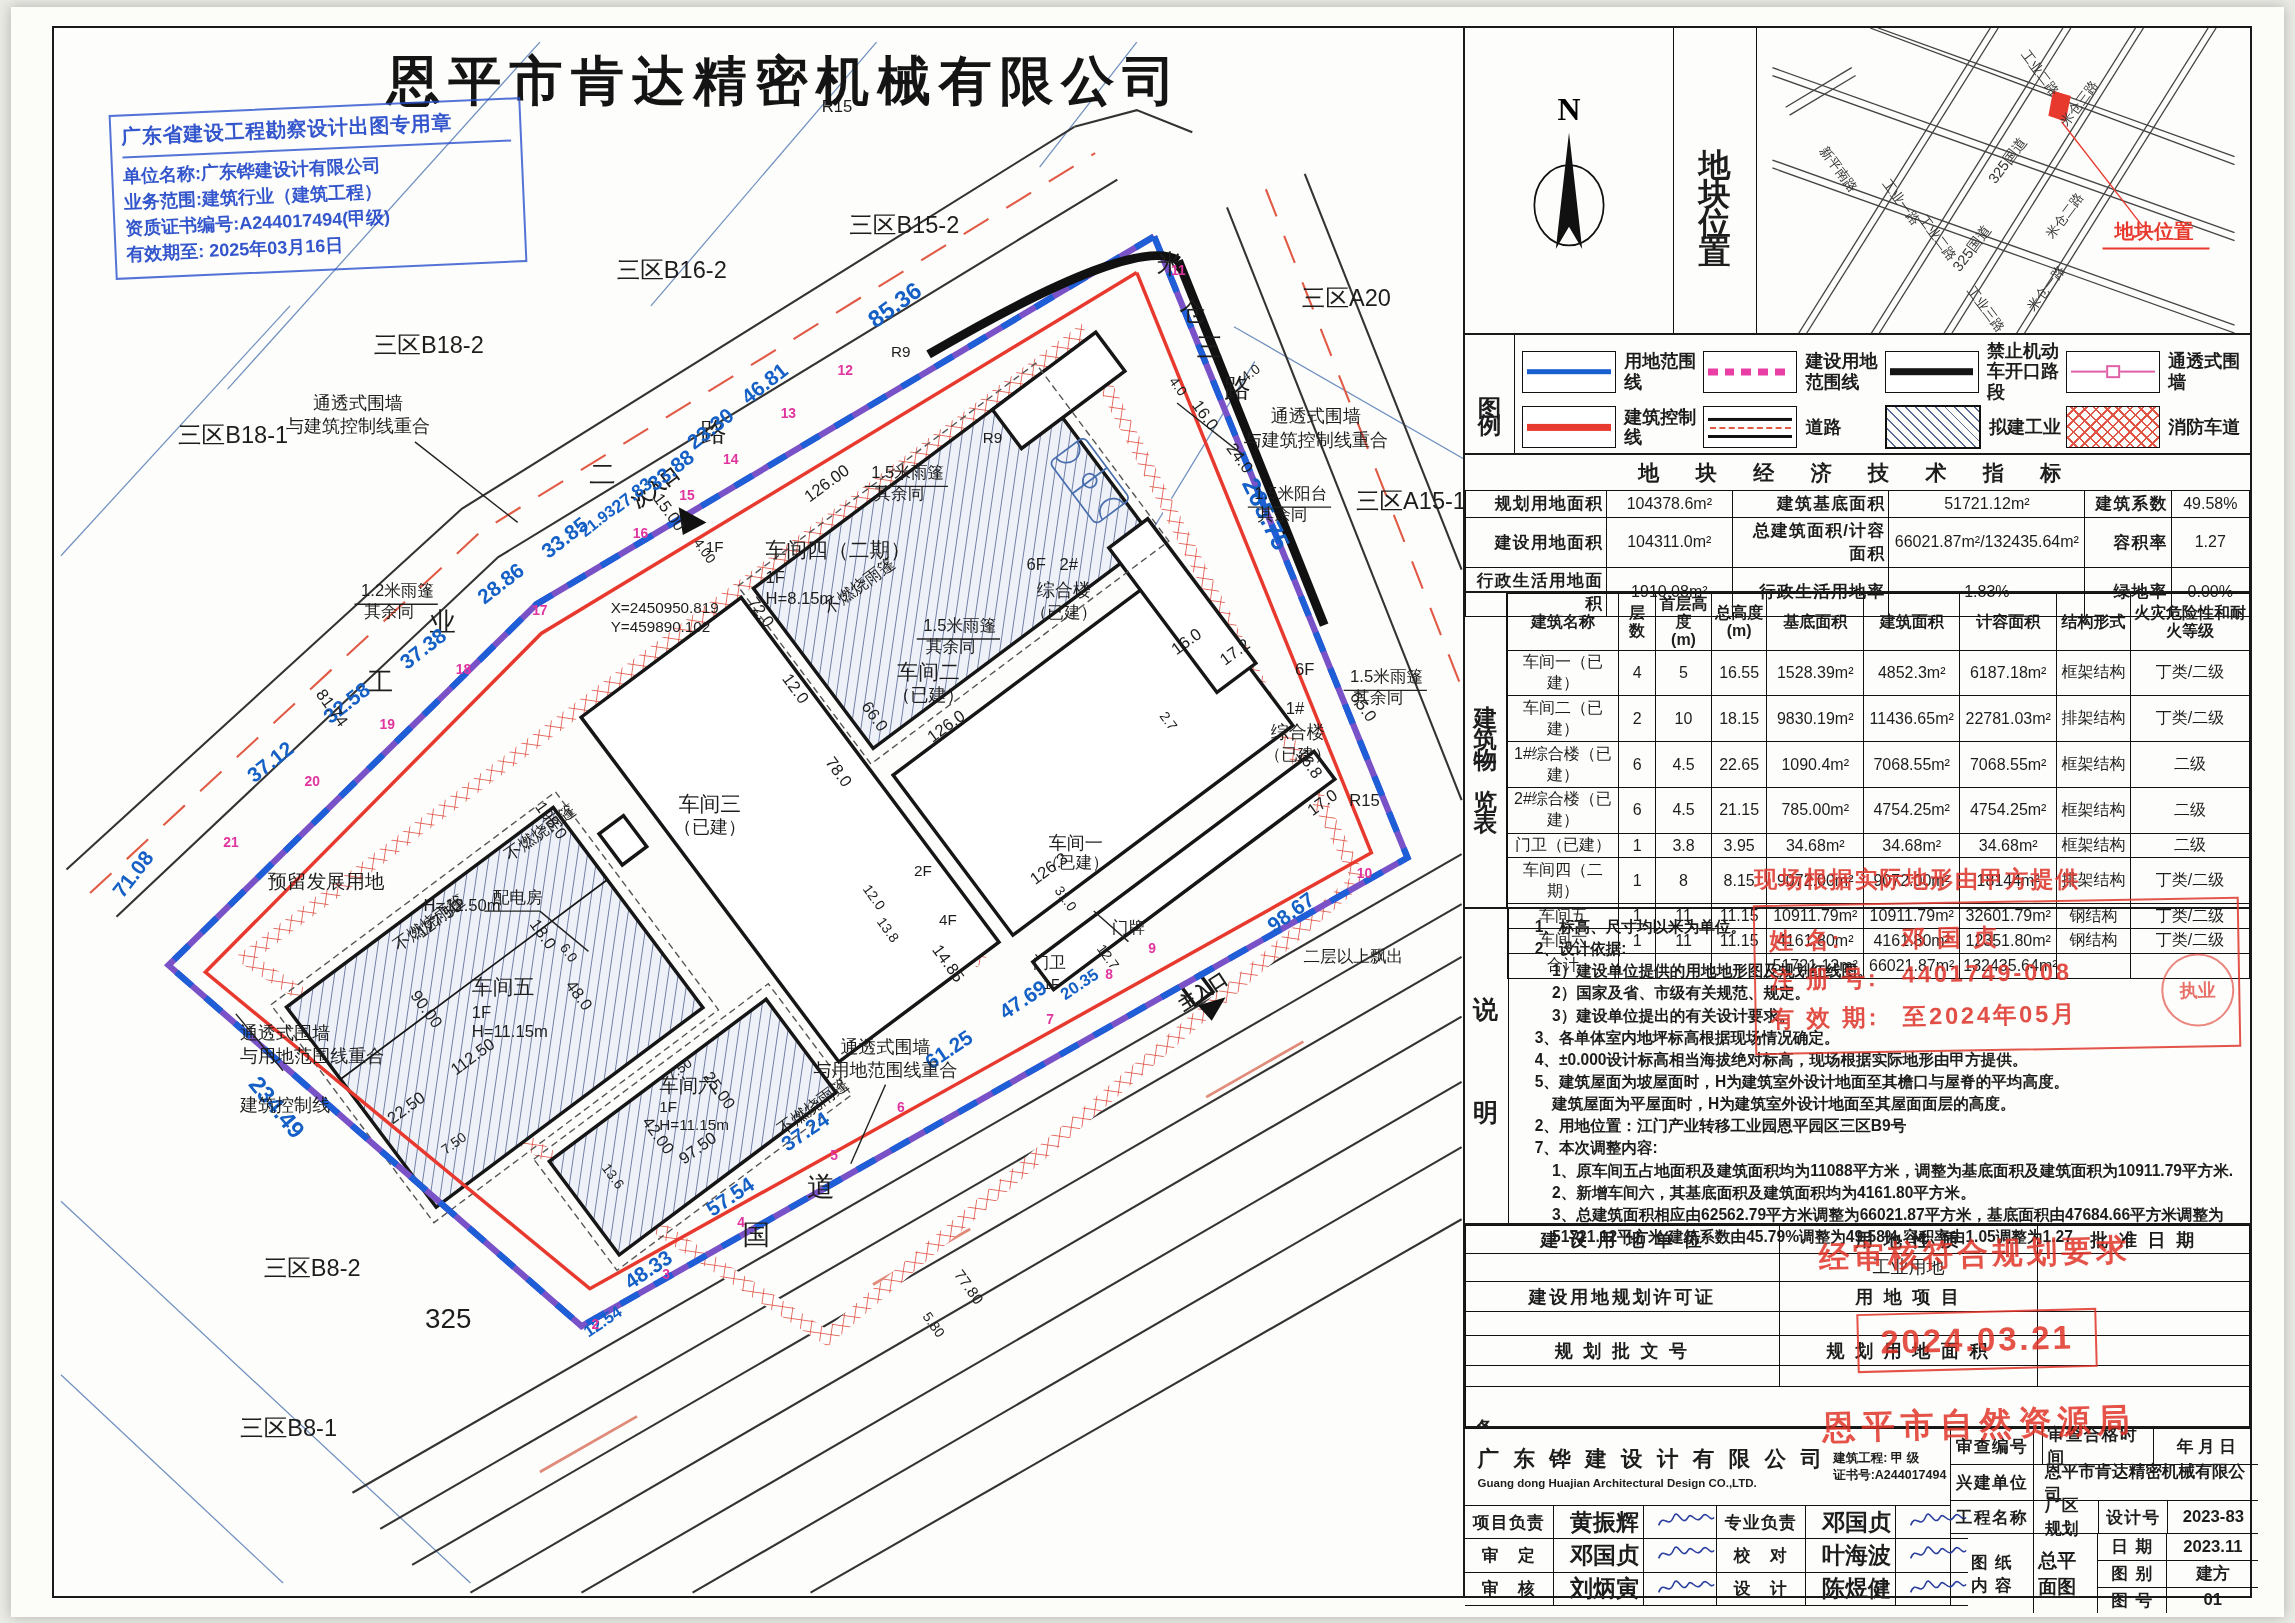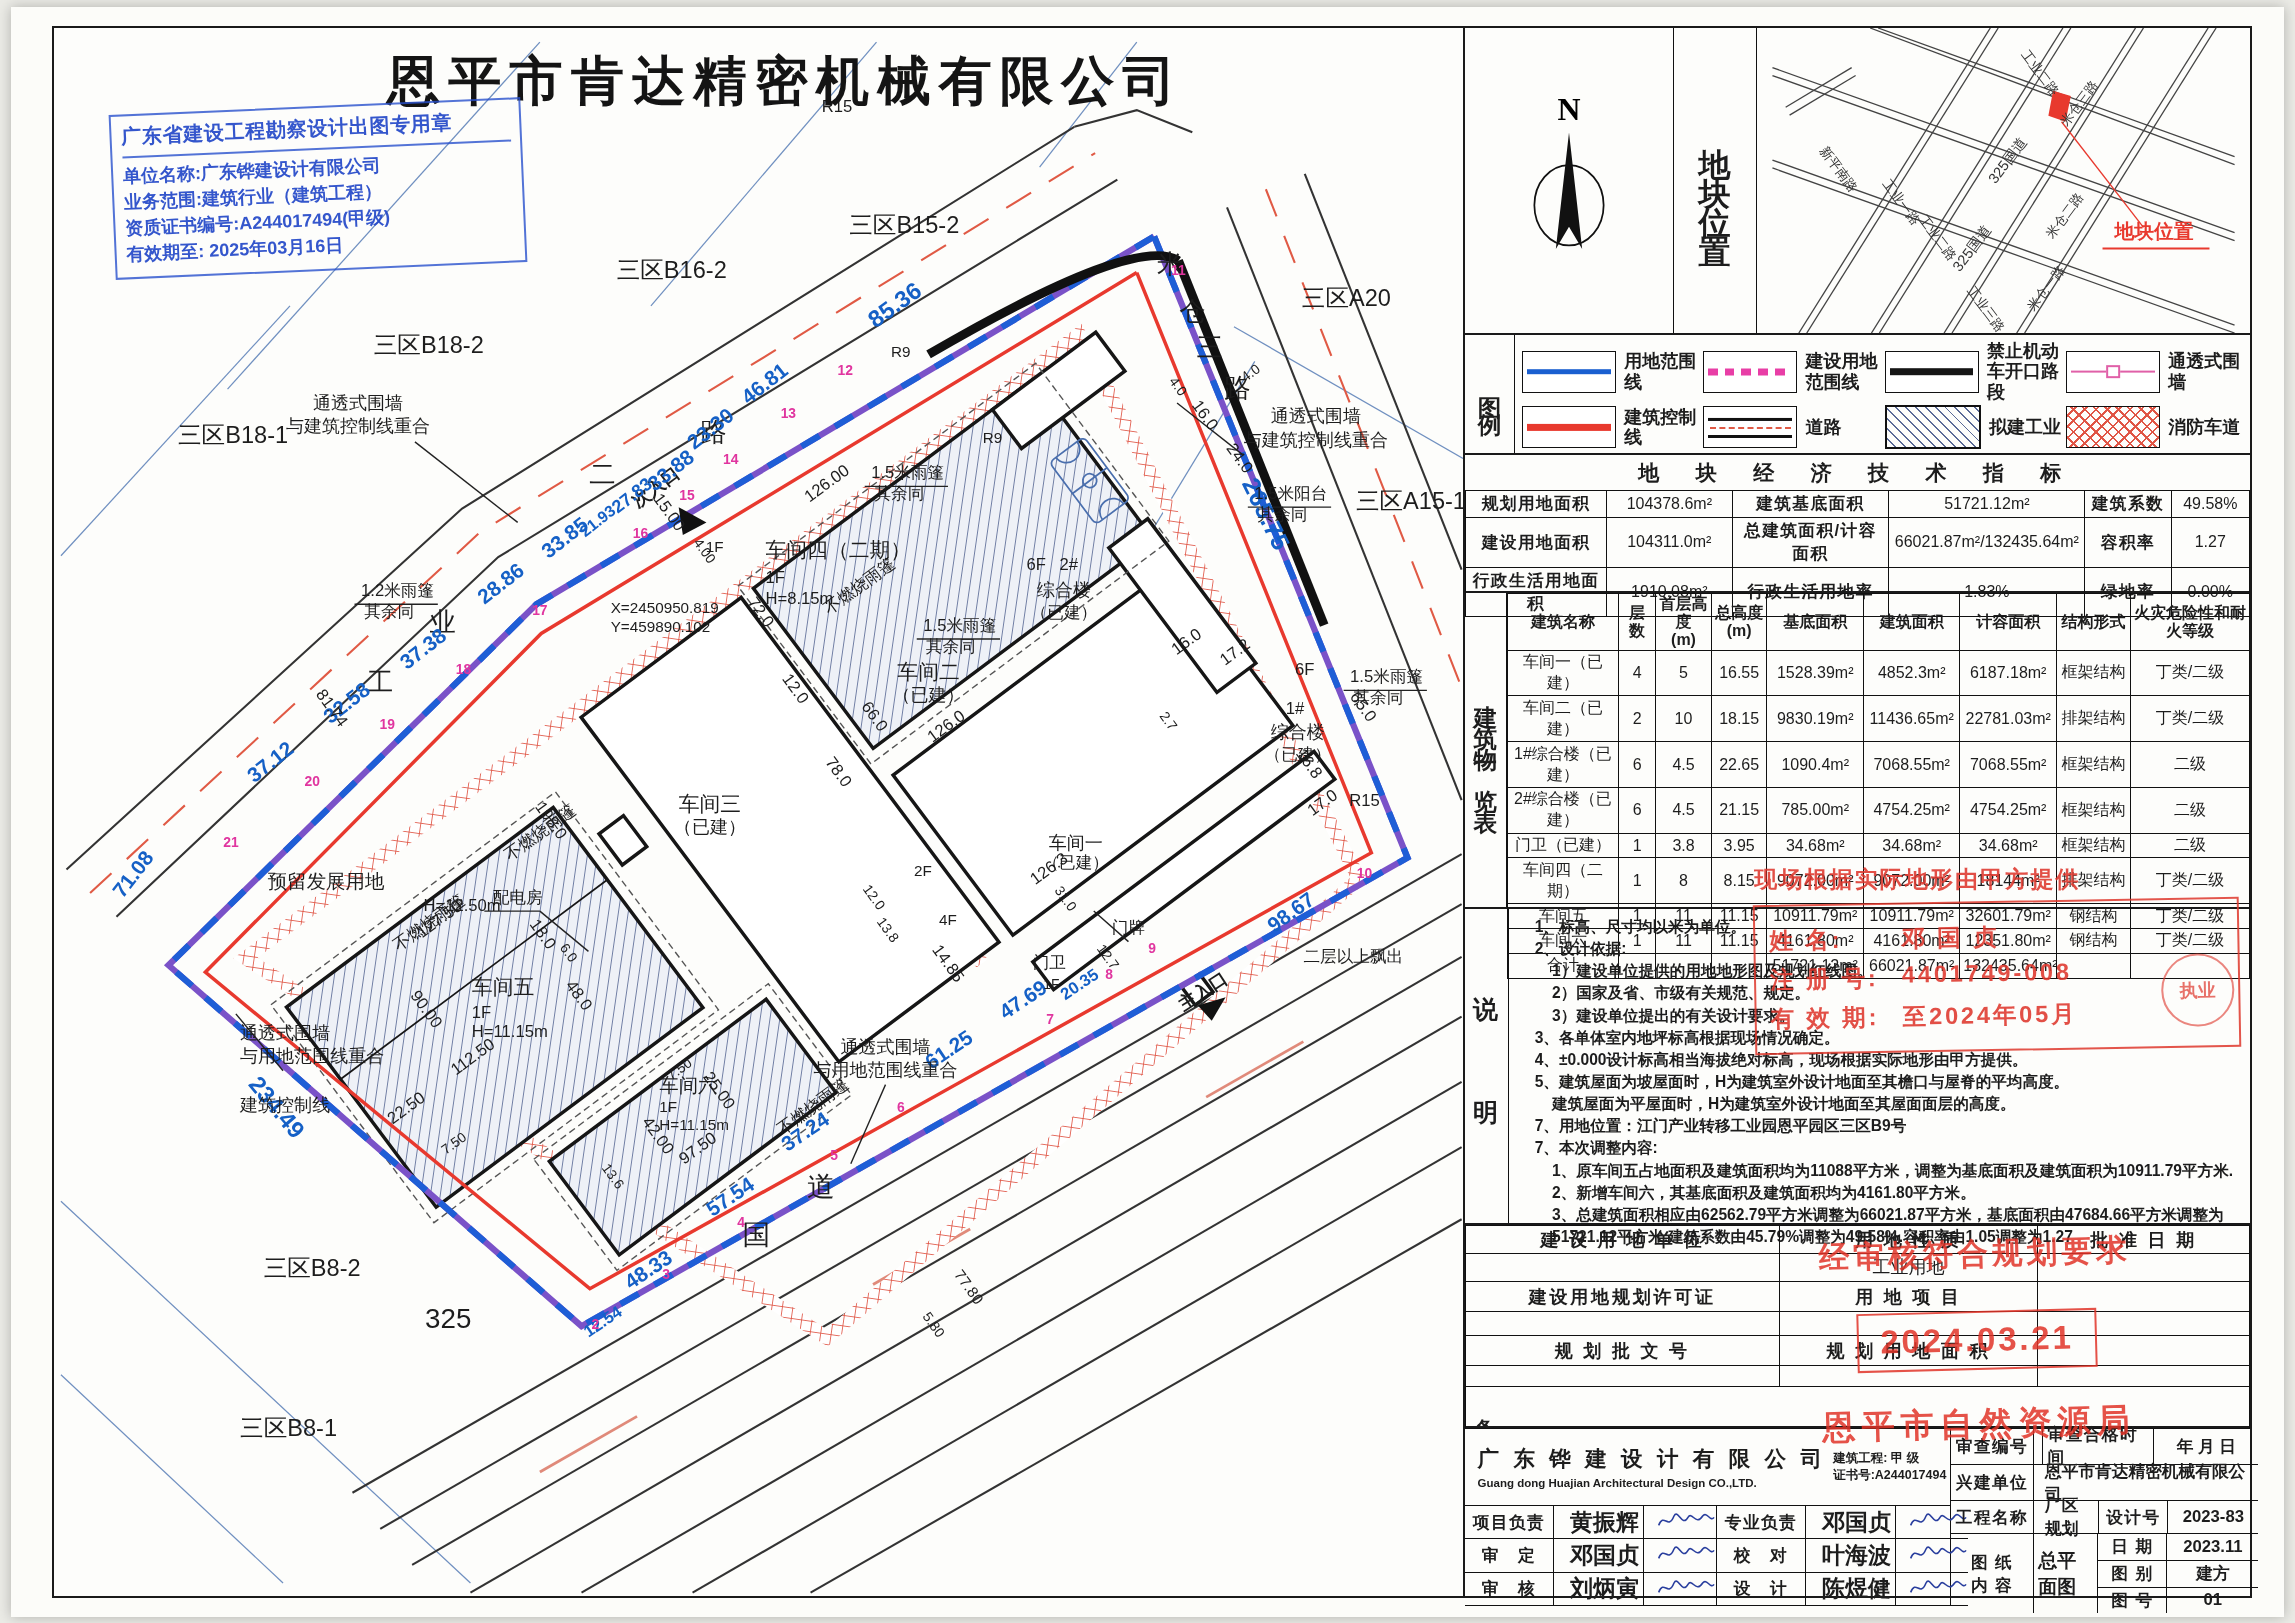--- a/index.html
+++ b/index.html
@@ -39,21 +39,21 @@
   .sw-road::after{content:"";position:absolute;left:4.2px;right:4.2px;height:2.1px;background:#111;top:70%;}
   .sw-road i{position:absolute;left:5.6px;right:5.6px;top:50%;border-top:2.1px dashed #e05a45;}
   .sw-hatch{background:repeating-linear-gradient(45deg,transparent 0 5.6px,#5a6a96 5.6px 7px);border-width:2.8px;}
   .sw-xhatch{background:repeating-linear-gradient(45deg,transparent 0 6.2px,#e05545 6.2px 8px),repeating-linear-gradient(-45deg,transparent 0 6.2px,#e05545 6.2px 8px);}
   .lg-lbl{font-size:18px;font-weight:600;white-space:pre-line;line-height:1.15;}
   .s-econ{height:136px;}
   .econ-title{height:35px;display:flex;align-items:center;justify-content:center;font-size:21px;font-weight:700;letter-spacing:15.3px;}
   table.grid{border-collapse:collapse;width:100%;table-layout:fixed;}
   table.grid td,table.grid th{border:1.5px solid #111;text-align:center;font-size:16px;padding:1.4px 2.8px;overflow:hidden;}
   .s-econ table.grid{height:101px;border-top:1.7px solid #111;}
-  .s-econ td.lbl{font-weight:700;letter-spacing:1.4px;font-size:16.7px;}
+  .s-econ td.lbl{font-weight:700;letter-spacing:1.4px;font-size:16.7px;text-align:right;}
   .s-bld{height:314px;display:flex;}
   .bldcol{width:43px;border-right:1.5px solid #111;display:flex;align-items:center;justify-content:center;}
   .v-bld{font-size:23.6px;letter-spacing:21px;}
   .s-bld table.grid{height:100%;}
   .s-bld th{white-space:pre-line;font-size:15.3px;line-height:1.1;}
   .s-bld td{font-size:14.6px;}
   .s-notes{height:314px;display:flex;}
   .ntcol{width:43px;border-right:1.5px solid #111;display:flex;align-items:center;justify-content:center;}
   .v-note{font-size:25px;letter-spacing:104px;padding-top:28px;}
   .notelines{flex:1;padding:7px 4.2px 4.2px 9.7px;}
@@ -675,21 +675,21 @@
         <div class="notelines" id="note-lines">
             <div class="note-line">1、标高、尺寸均以米为单位。</div>
             <div class="note-line">2、设计依据:</div>
             <div class="note-line">    1）建设单位提供的用地地形图及规划红线图。</div>
             <div class="note-line">    2）国家及省、市级有关规范、规定。</div>
             <div class="note-line">    3）建设单位提出的有关设计要求。</div>
             <div class="note-line">3、各单体室内地坪标高根据现场情况确定。</div>
             <div class="note-line">4、±0.000设计标高相当海拔绝对标高，现场根据实际地形由甲方提供。</div>
             <div class="note-line">5、建筑屋面为坡屋面时，H为建筑室外设计地面至其檐口与屋脊的平均高度。</div>
             <div class="note-line">    建筑屋面为平屋面时，H为建筑室外设计地面至其屋面面层的高度。</div>
-            <div class="note-line">7、用地位置：江门产业转移工业园恩平园区三区B9号</div>
+            <div class="note-line">2、用地位置：江门产业转移工业园恩平园区三区B9号</div>
             <div class="note-line">7、本次调整内容:</div>
             <div class="note-line">    1、原车间五占地面积及建筑面积均为11088平方米，调整为基底面积及建筑面积为10911.79平方米.</div>
             <div class="note-line">    2、新增车间六，其基底面积及建筑面积均为4161.80平方米。</div>
             <div class="note-line">    3、总建筑面积相应由62562.79平方米调整为66021.87平方米，基底面积由47684.66平方米调整为</div>
             <div class="note-line">    51721.12平方米.建筑系数由45.79%调整为49.58%.容积率由1.05调整为1.27</div>
           </div>
       </div>
 
       <div class="sec s-appr">
         <table class="grid" style="height:100%">

